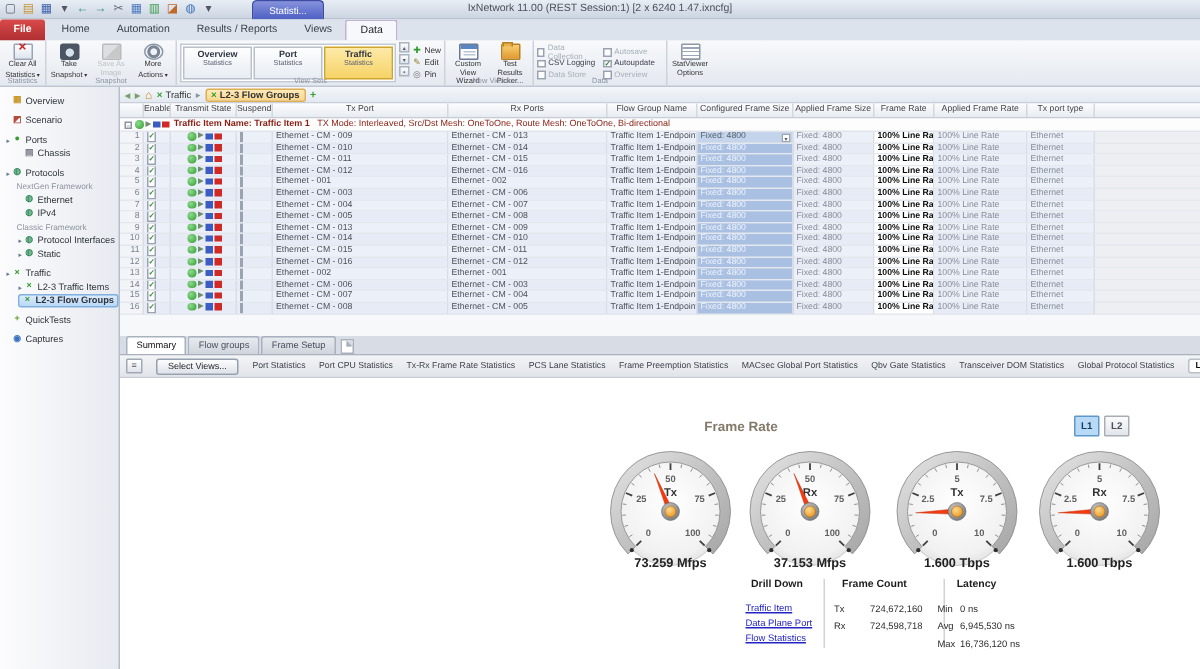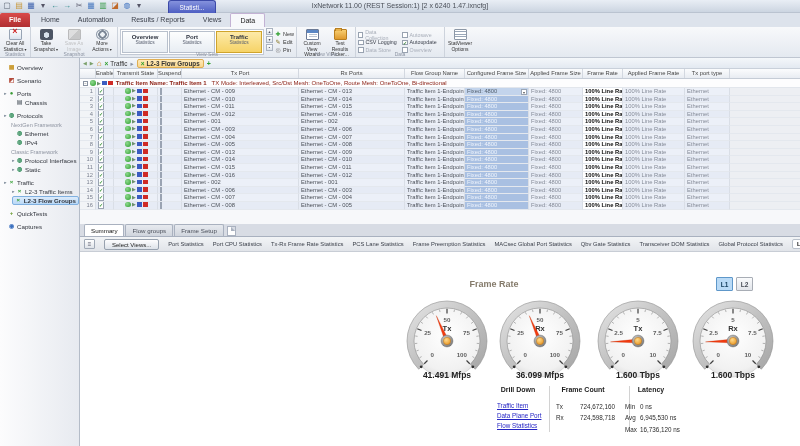--- a/index.html
+++ b/index.html
@@ -811,21 +811,21 @@
               <text x="42.00" y="21.00" font-size="6.2" font-weight="bold" fill="#5f5f5f" text-anchor="middle" dominant-baseline="middle">50</text>
               <text x="61.40" y="33.96" font-size="6.2" font-weight="bold" fill="#5f5f5f" text-anchor="middle" dominant-baseline="middle">75</text>
               <text x="56.85" y="56.85" font-size="6.2" font-weight="bold" fill="#5f5f5f" text-anchor="middle" dominant-baseline="middle">100</text>
               <text x="42" y="31.5" font-size="7.5" font-weight="bold" fill="#333" text-anchor="middle">Tx</text>
               <circle cx="16.19" cy="67.81" r="1.4" fill="#2f2f2f"></circle>
               <circle cx="67.81" cy="67.81" r="1.4" fill="#2f2f2f"></circle>
               <polygon points="31.27,16.68 43.75,41.26 44.15,47.06 40.25,42.74" fill="#f23b10" stroke="#c52e08" stroke-width="0.3"></polygon>
               <circle cx="42" cy="42" r="6" fill="url(#hubG)" stroke="#6a6a6a" stroke-width="0.4"></circle>
               <circle cx="42" cy="42" r="3.7" fill="url(#hubO)" stroke="#a86414" stroke-width="0.4"></circle>
             </svg></div>
-          <div class="gval" style="left: 325px;">41.491 Mfps</div>
+          <div class="gval" style="left: 325px;">73.259 Mfps</div>
           <div class="gauge" style="left: 418px;"><svg viewBox="0 0 84 84" width="84" height="84">
               <circle cx="42" cy="42" r="36" fill="url(#faceG)" stroke="#bdbdbd" stroke-width="0.5"></circle>
               <path d="M 13.72 70.28 A 40 40 0 1 1 70.28 70.28 L 65.33 65.33 A 33 33 0 1 0 18.67 65.33 Z" fill="url(#ringG)" stroke="#8f8f8f" stroke-width="0.6"></path>
               <line x1="19.23" y1="64.77" x2="22.48" y2="61.52" stroke="#3f3f3f" stroke-width="1.2"></line>
               <line x1="14.54" y1="58.82" x2="16.59" y2="57.57" stroke="#858585" stroke-width="0.6"></line>
               <line x1="11.38" y1="51.95" x2="13.66" y2="51.21" stroke="#858585" stroke-width="0.6"></line>
               <line x1="9.90" y1="44.53" x2="12.29" y2="44.34" stroke="#858585" stroke-width="0.6"></line>
               <line x1="10.20" y1="36.96" x2="12.57" y2="37.34" stroke="#858585" stroke-width="0.6"></line>
               <line x1="12.25" y1="29.68" x2="16.50" y2="31.44" stroke="#3f3f3f" stroke-width="1.2"></line>
               <line x1="15.95" y1="23.07" x2="17.89" y2="24.48" stroke="#858585" stroke-width="0.6"></line>
@@ -848,21 +848,21 @@
               <text x="42.00" y="21.00" font-size="6.2" font-weight="bold" fill="#5f5f5f" text-anchor="middle" dominant-baseline="middle">50</text>
               <text x="61.40" y="33.96" font-size="6.2" font-weight="bold" fill="#5f5f5f" text-anchor="middle" dominant-baseline="middle">75</text>
               <text x="56.85" y="56.85" font-size="6.2" font-weight="bold" fill="#5f5f5f" text-anchor="middle" dominant-baseline="middle">100</text>
               <text x="42" y="31.5" font-size="7.5" font-weight="bold" fill="#333" text-anchor="middle">Rx</text>
               <circle cx="16.19" cy="67.81" r="1.4" fill="#2f2f2f"></circle>
               <circle cx="67.81" cy="67.81" r="1.4" fill="#2f2f2f"></circle>
               <polygon points="31.27,16.68 43.75,41.26 44.15,47.06 40.25,42.74" fill="#f23b10" stroke="#c52e08" stroke-width="0.3"></polygon>
               <circle cx="42" cy="42" r="6" fill="url(#hubG)" stroke="#6a6a6a" stroke-width="0.4"></circle>
               <circle cx="42" cy="42" r="3.7" fill="url(#hubO)" stroke="#a86414" stroke-width="0.4"></circle>
             </svg></div>
-          <div class="gval" style="left: 418px;">36.099 Mfps</div>
+          <div class="gval" style="left: 418px;">37.153 Mfps</div>
           <div class="gauge" style="left: 516px;"><svg viewBox="0 0 84 84" width="84" height="84">
               <circle cx="42" cy="42" r="36" fill="url(#faceG)" stroke="#bdbdbd" stroke-width="0.5"></circle>
               <path d="M 13.72 70.28 A 40 40 0 1 1 70.28 70.28 L 65.33 65.33 A 33 33 0 1 0 18.67 65.33 Z" fill="url(#ringG)" stroke="#8f8f8f" stroke-width="0.6"></path>
               <line x1="19.23" y1="64.77" x2="22.48" y2="61.52" stroke="#3f3f3f" stroke-width="1.2"></line>
               <line x1="14.54" y1="58.82" x2="16.59" y2="57.57" stroke="#858585" stroke-width="0.6"></line>
               <line x1="11.38" y1="51.95" x2="13.66" y2="51.21" stroke="#858585" stroke-width="0.6"></line>
               <line x1="9.90" y1="44.53" x2="12.29" y2="44.34" stroke="#858585" stroke-width="0.6"></line>
               <line x1="10.20" y1="36.96" x2="12.57" y2="37.34" stroke="#858585" stroke-width="0.6"></line>
               <line x1="12.25" y1="29.68" x2="16.50" y2="31.44" stroke="#3f3f3f" stroke-width="1.2"></line>
               <line x1="15.95" y1="23.07" x2="17.89" y2="24.48" stroke="#858585" stroke-width="0.6"></line>

